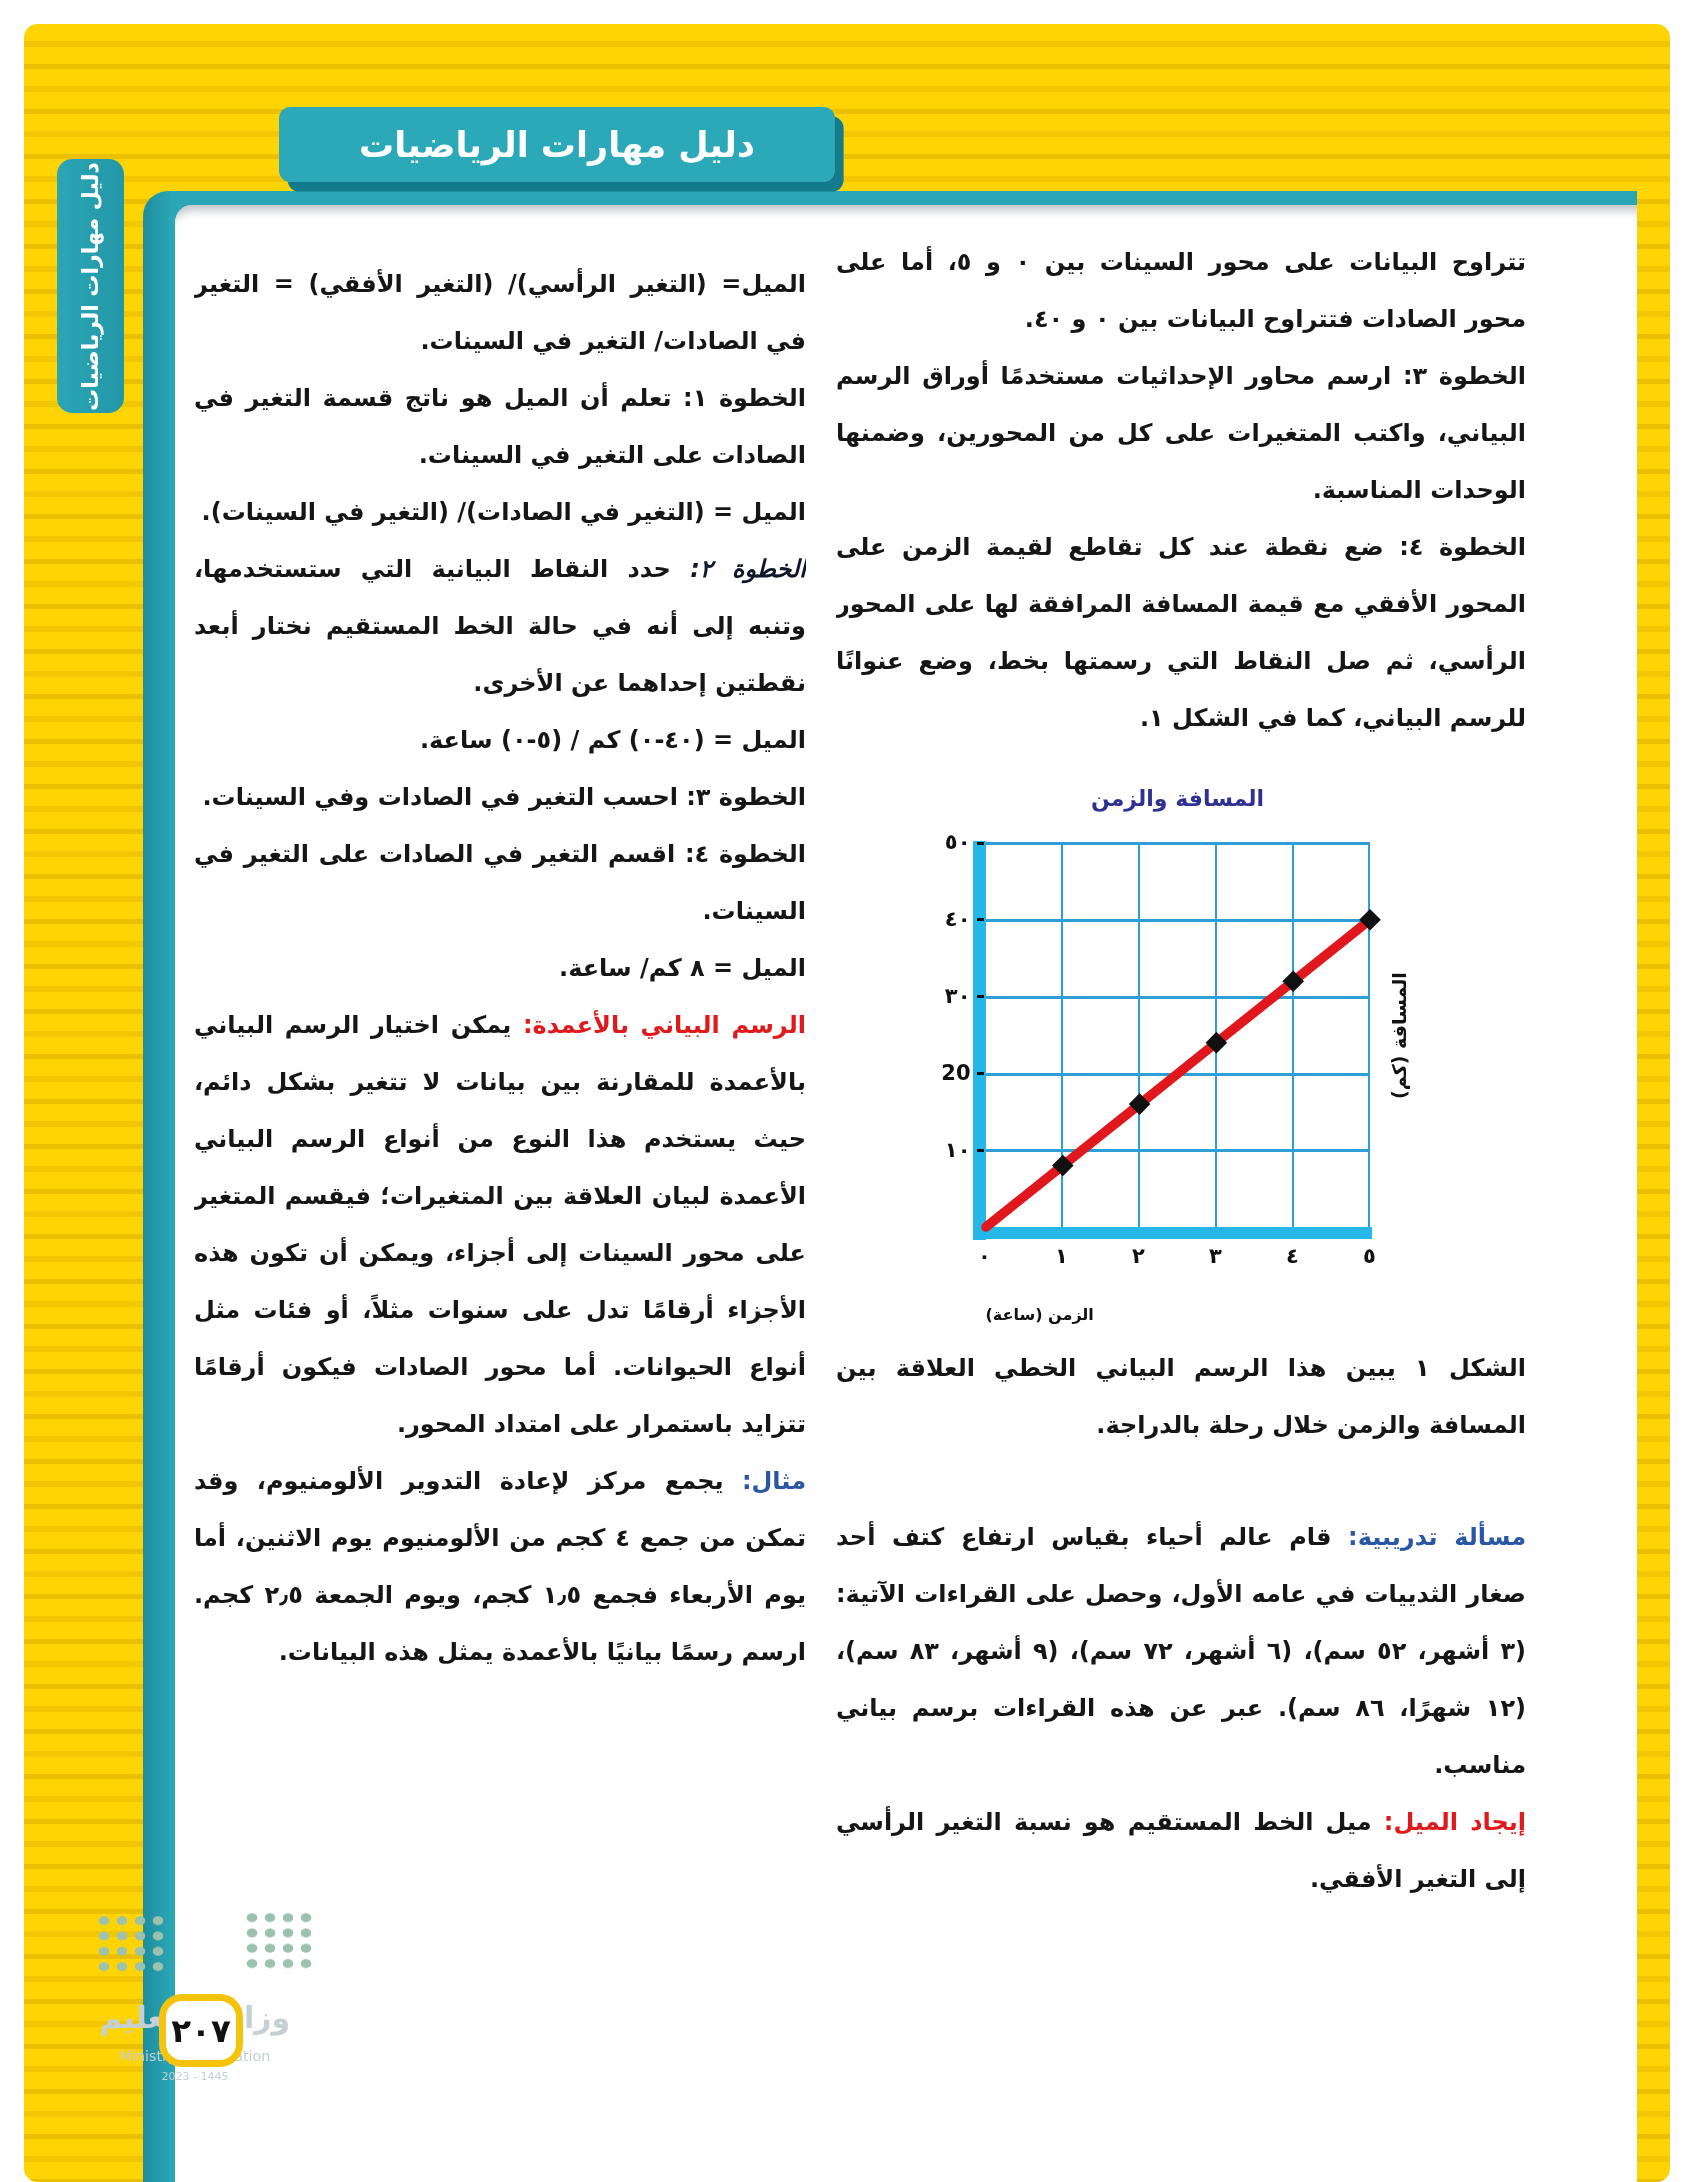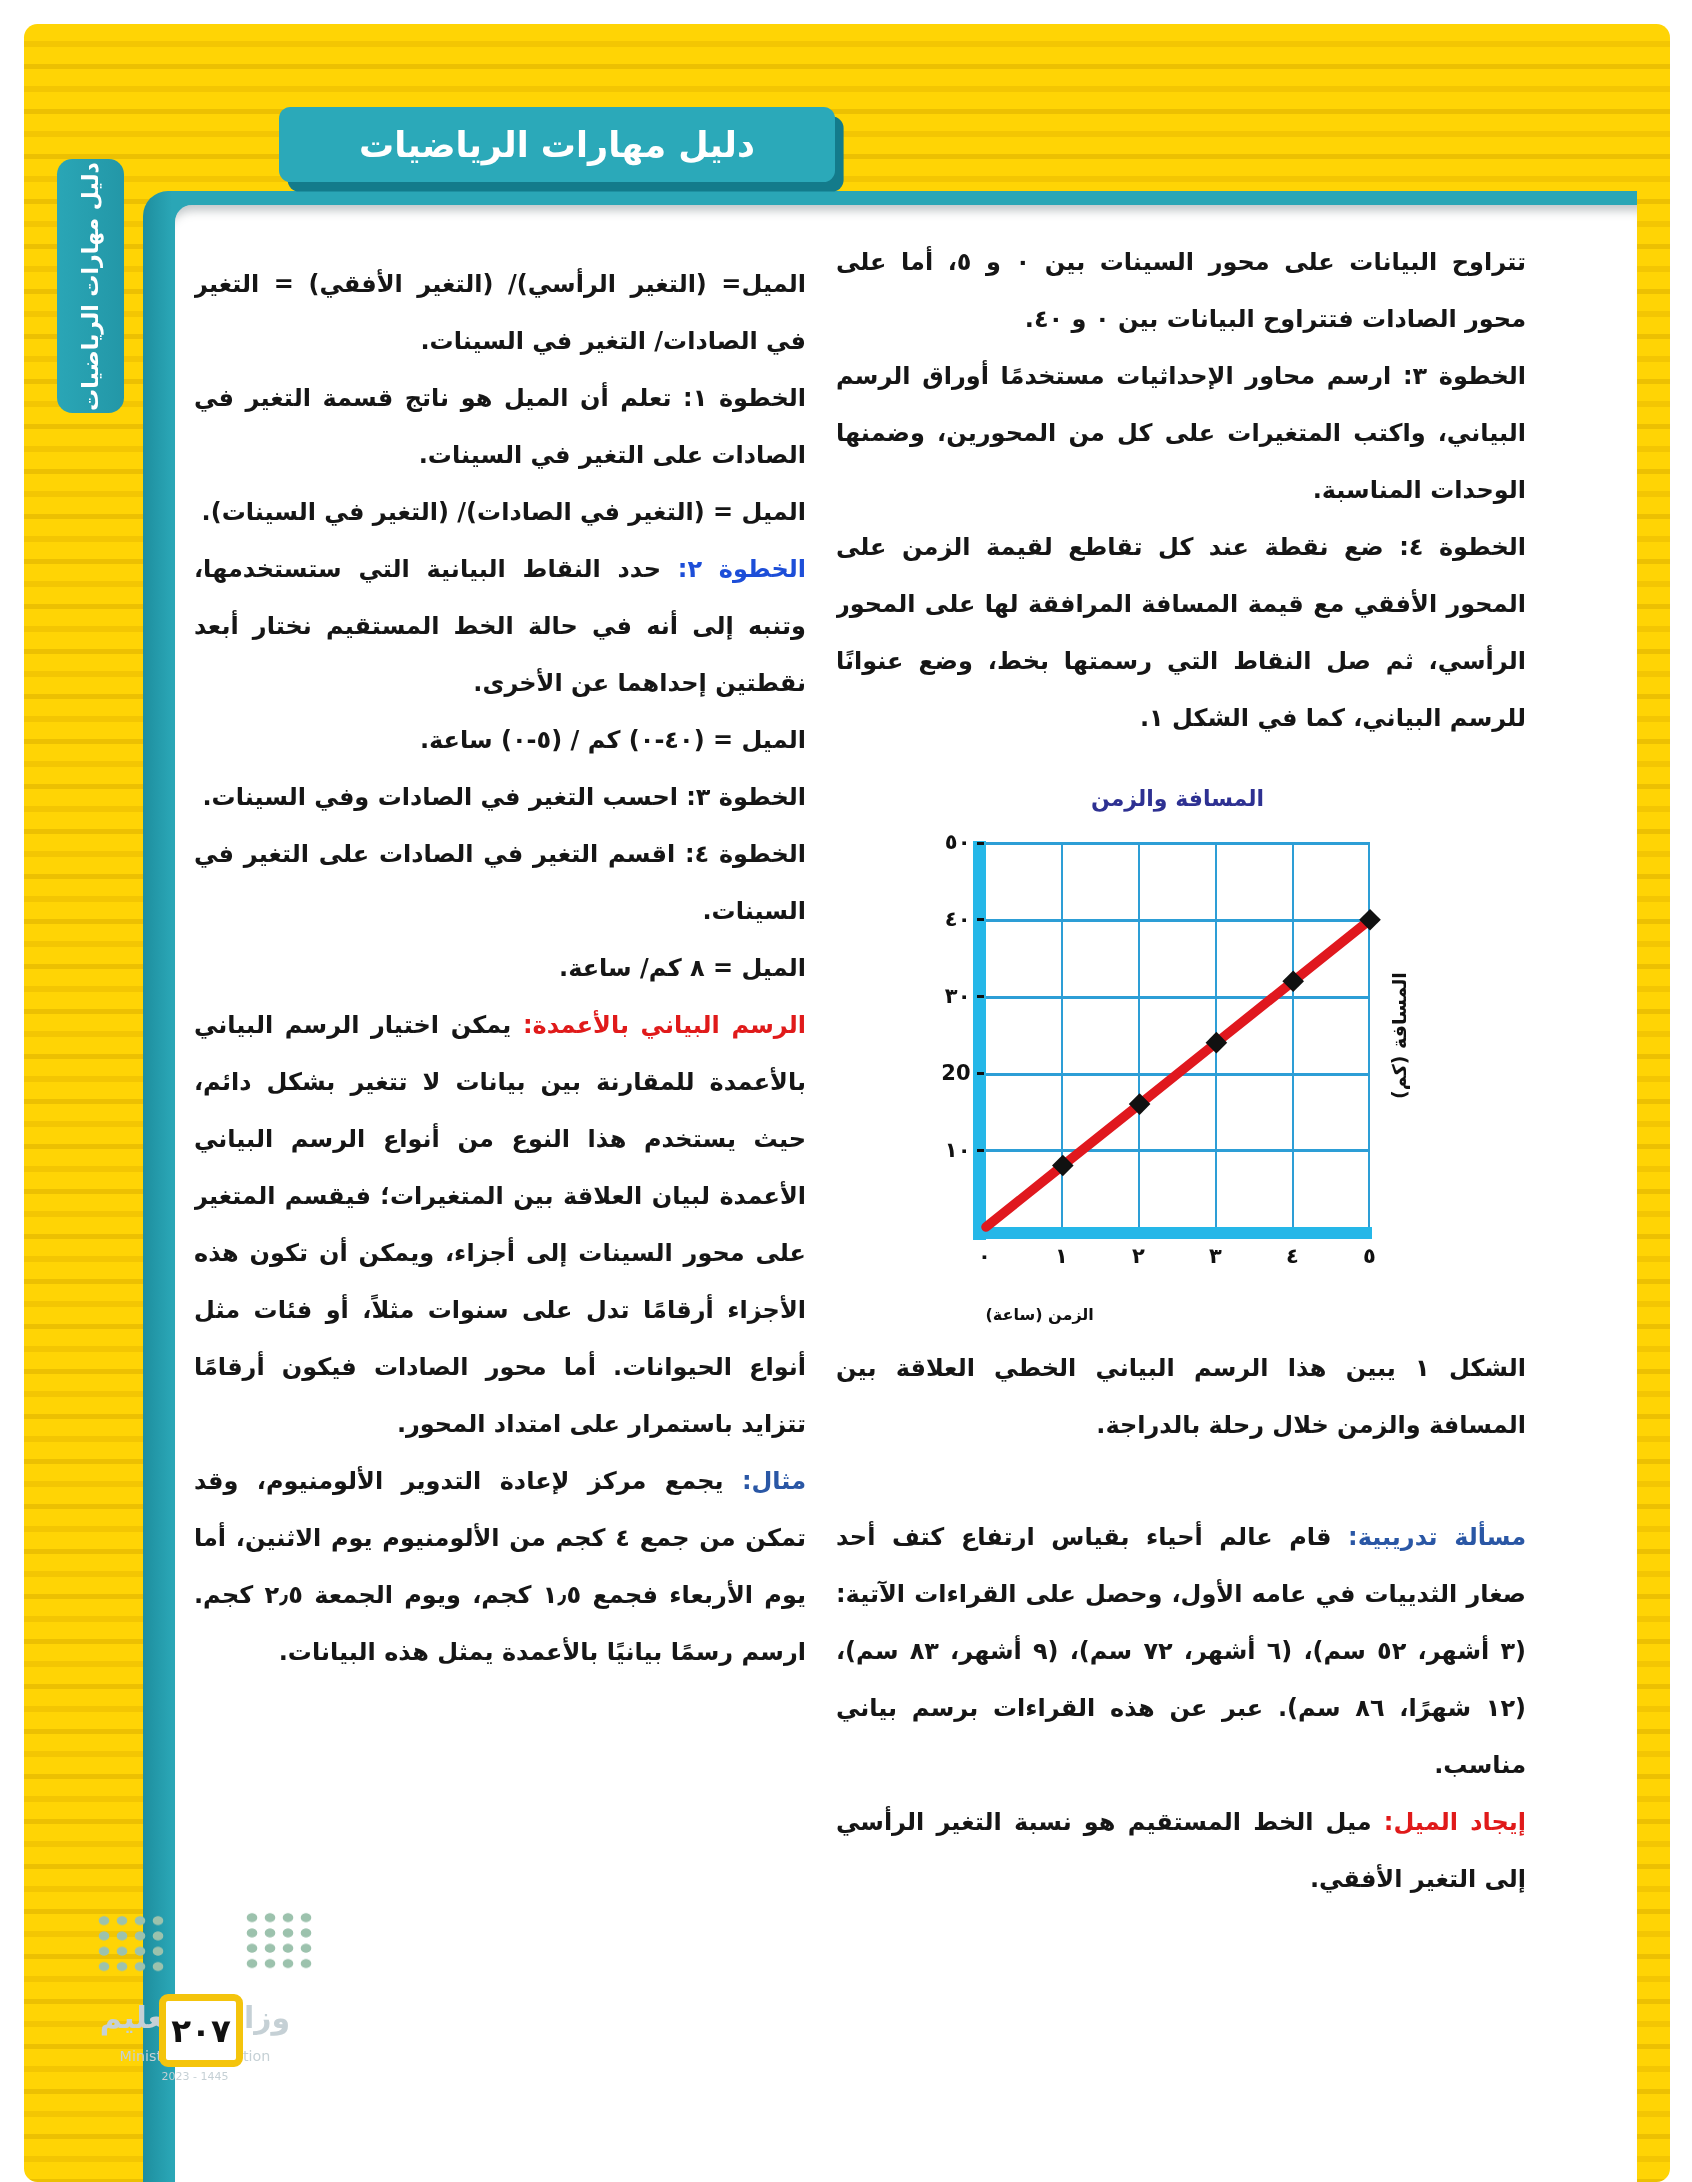--- a/index.html
+++ b/index.html
@@ -64,21 +64,21 @@
     background-image:radial-gradient(#9cc2ad 4.8px,transparent 5.7px);background-size:18px 15.3px;}
   .dots-a{left:95px;top:1913px;z-index:3;}
   .dots-b{left:243px;top:1910px;z-index:3;}
   .logo-ar{position:absolute;left:89px;top:2000px;width:212px;color:#c5d0d5;font-size:30px;
     font-weight:bold;direction:rtl;text-align:center;z-index:2;}
   .logo-en{position:absolute;left:89px;top:2048px;width:212px;color:#c5d0d5;font-size:14.3px;
     text-align:center;z-index:2;}
   .logo-years{position:absolute;left:89px;top:2070px;width:212px;color:#c5d0d5;font-size:11px;
     text-align:center;z-index:2;}
   .page-number{position:absolute;left:159px;top:1994px;width:84px;height:73px;background:#ffffff;
-    border:7.6px solid #f4c40c;border-radius:9px;box-sizing:border-box;display:flex;
+    border:7.6px solid #f4c40c;border-radius:23px;box-sizing:border-box;display:flex;
     align-items:center;justify-content:center;z-index:6;font-size:32.5px;font-weight:bold;color:#111111;}
 </style>
 </head>
 <body>
 
 <div class="yellow-frame"></div>
 
 <div class="content-frame">
   <div class="content-white"></div>
 </div>
@@ -88,21 +88,21 @@
 </div>
 
 <div class="banner">
   <span>دليل مهارات الرياضيات</span>
 </div>
 
 <div id="col-left" class="col">
     <p class="para">الميل= (التغير الرأسي)/ (التغير الأفقي) = التغير في الصادات/ التغير في السينات.</p>
     <p class="para"><span class="plabel" style="color: rgb(22, 22, 22);">الخطوة ١: </span>تعلم أن الميل هو ناتج قسمة التغير في الصادات على التغير في السينات.</p>
     <p class="para">الميل = (التغير في الصادات)/ (التغير في السينات).</p>
-    <p class="para"><span class="plabel" style="color: #1d4ed8;">الخطوة ٢: </span>حدد النقاط البيانية التي ستستخدمها، وتنبه إلى أنه في حالة الخط المستقيم نختار أبعد نقطتين إحداهما عن الأخرى.</p>
+    <p class="para"><span class="plabel" style="color: #0f172a; font-style: italic;">الخطوة ٢: </span>حدد النقاط البيانية التي ستستخدمها، وتنبه إلى أنه في حالة الخط المستقيم نختار أبعد نقطتين إحداهما عن الأخرى.</p>
     <p class="para">الميل = (٤٠-٠) كم / (٥-٠) ساعة.</p>
     <p class="para"><span class="plabel" style="color: rgb(22, 22, 22);">الخطوة ٣: </span>احسب التغير في الصادات وفي السينات.</p>
     <p class="para"><span class="plabel" style="color: rgb(22, 22, 22);">الخطوة ٤: </span>اقسم التغير في الصادات على التغير في السينات.</p>
     <p class="para">الميل = ٨ كم/ ساعة.</p>
     <p class="para"><span class="plabel" style="color: rgb(224, 26, 26);">الرسم البياني بالأعمدة: </span>يمكن اختيار الرسم البياني بالأعمدة للمقارنة بين بيانات لا تتغير بشكل دائم، حيث يستخدم هذا النوع من أنواع الرسم البياني الأعمدة لبيان العلاقة بين المتغيرات؛ فيقسم المتغير على محور السينات إلى أجزاء، ويمكن أن تكون هذه الأجزاء أرقامًا تدل على سنوات مثلاً، أو فئات مثل أنواع الحيوانات. أما محور الصادات فيكون أرقامًا تتزايد باستمرار على امتداد المحور.</p>
     <p class="para"><span class="plabel" style="color: rgb(42, 87, 165);">مثال: </span>يجمع مركز لإعادة التدوير الألومنيوم، وقد تمكن من جمع ٤ كجم من الألومنيوم يوم الاثنين، أما يوم الأربعاء فجمع ١٫٥ كجم، ويوم الجمعة ٢٫٥ كجم. ارسم رسمًا بيانيًا بالأعمدة يمثل هذه البيانات.</p>
   </div>
 
 <div id="col-right" class="col">
   <div id="col-right-top">

